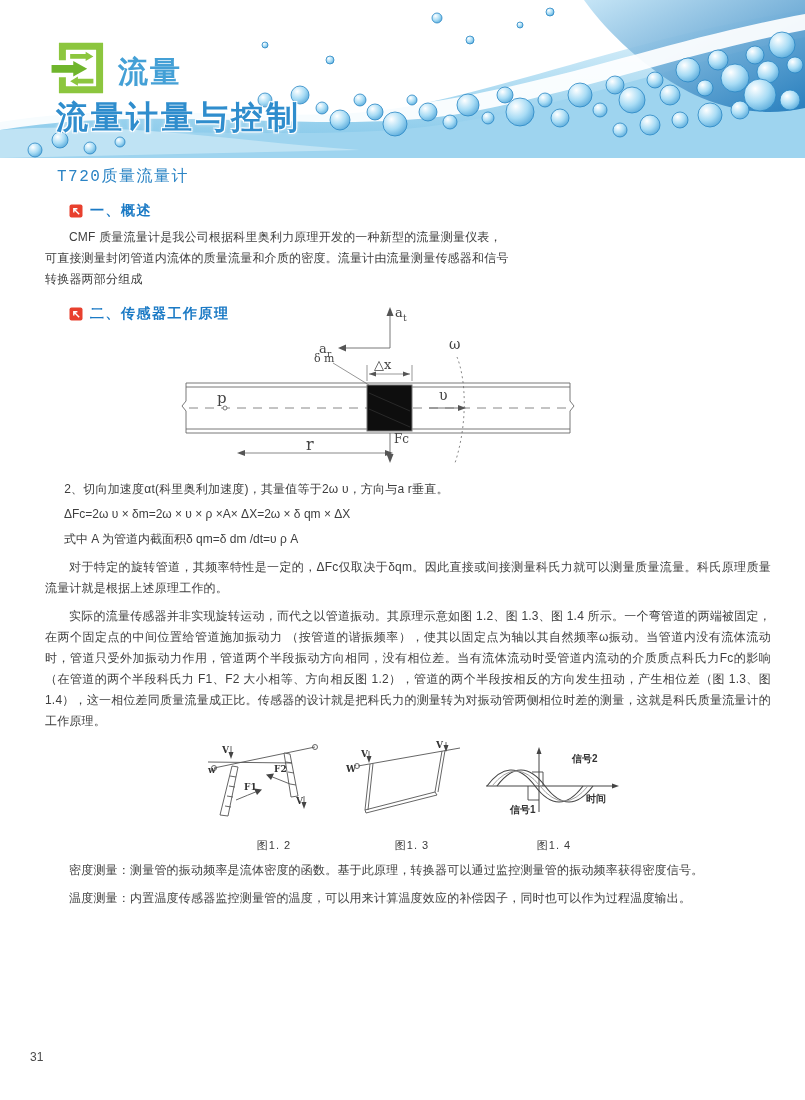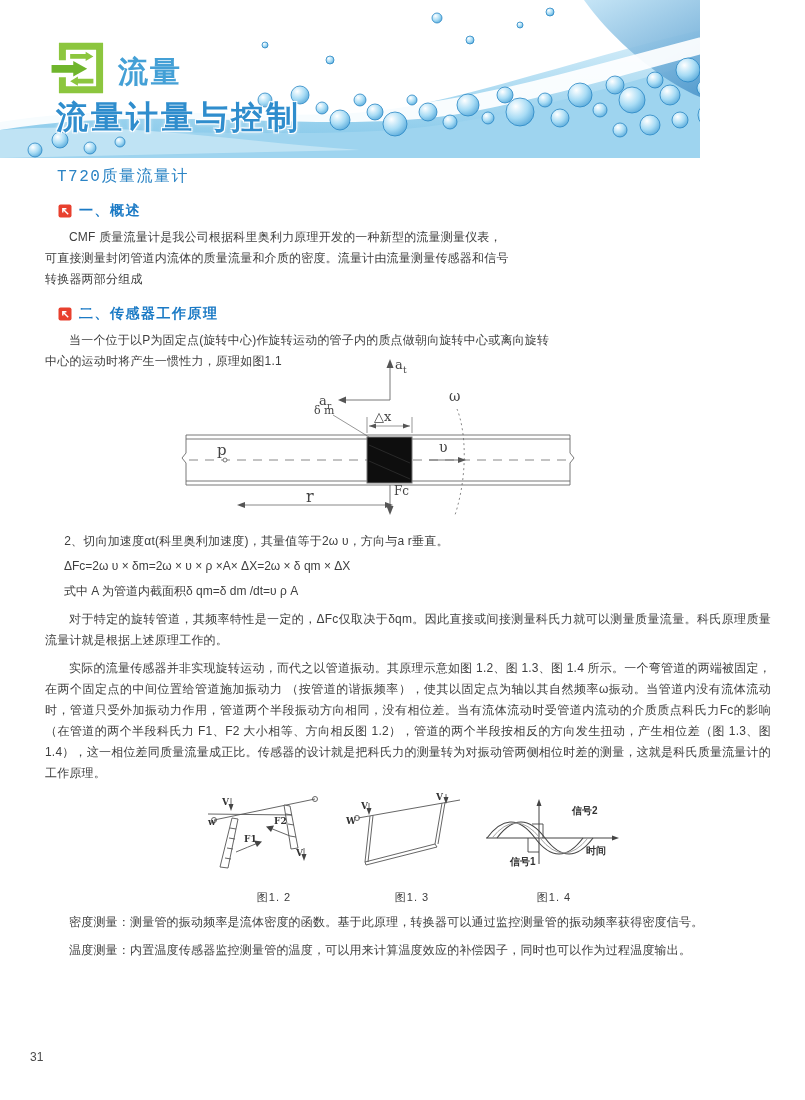--- a/index.html
+++ b/index.html
@@ -1,32 +1,32 @@
 <!DOCTYPE html>
 <html><head>
 <meta charset="utf-8">
 <style>
   html,body{margin:0;padding:0;}
   body{
     width:805px;height:1100px;background:#ffffff;position:relative;overflow:hidden;
     font-family:"Liberation Sans","DejaVu Sans",sans-serif;color:#3e3e3e;
   }
   
-  .banner{position:relative;width:700px;height:158px;overflow:hidden;background:#fff;}
+  .banner{position:relative;width:805px;height:158px;overflow:hidden;background:#fff;}
   .banner svg{display:block;}
   .logo-mark{position:absolute;left:50px;top:36px;}
   .logo-cn{position:absolute;left:118px;top:52px;font-size:30px;font-weight:bold;color:#44a0d6;letter-spacing:2px;}
   .logo-sub{
     position:absolute;left:56px;top:96px;font-size:32px;font-weight:bold;color:#2f8dcd;letter-spacing:3px;
     text-shadow:-1px -1px 0 #fff,1px -1px 0 #fff,-1px 1px 0 #fff,1px 1px 0 #fff,0 0 4px #fff;
   }
   
   .content{padding:0 34px 0 45px;}
   .doc-title{color:#2b84c5;font-size:16px;font-weight:500;margin:8px 0 0 12px;letter-spacing:1.5px;font-family:Liberation Mono, monospace;}
-  .sec-head{display:flex;align-items:center;gap:7px;color:#1b7ac5;font-size:14px;font-weight:bold;margin:15px 0 4px 13px;letter-spacing:1.5px;text-align:center;}
+  .sec-head{display:flex;align-items:center;gap:7px;color:#1b7ac5;font-size:14px;font-weight:bold;margin:15px 0 4px 24px;letter-spacing:1.5px;text-align:center;}
   .sec-head .mark{width:14px;height:14px;flex:0 0 auto;display:inline-flex;}
   .para{font-size:12px;line-height:21px;margin:7px 0;text-indent:2em;letter-spacing:0.2px;text-align:justify;}
   .narrow{max-width:468px;text-align:left;}
   .mid{max-width:512px;text-align:left;}
   .item{text-indent:1.6em;margin:2px 0;}
   .formula{font-size:12px;line-height:22px;margin:3px 0 3px 19px;text-indent:0;}
   .fig11-wrap{margin:-26px 0 2px 128px;width:430px;}
   .fig-row{display:flex;gap:6px;margin:10px 0 6px 163px;}
   .figure{text-align:center;}
   .fig-caption{font-size:11px;color:#3a3a3a;margin-top:12px;letter-spacing:1px;}
@@ -144,21 +144,20 @@
     <div class="sec-head">
       <span class="mark">
         <svg width="14" height="14" viewBox="0 0 14 14" class="figsvg">
           <rect x="0.5" y="0.5" width="13" height="13" rx="2" fill="#e8402e"></rect>
           <path d="M10.2 10.2 L5.2 5.2 M4.8 8.4 L4.8 4.8 L8.4 4.8" stroke="#ffffff" stroke-width="1.4" fill="none"></path>
         </svg>
       </span>
       <span>二、传感器工作原理</span>
     </div>
 
-    <p class="para mid">当一个位于以P为固定点(旋转中心)作旋转运动的管子内的质点做朝向旋转中心或离向旋转中心的运动时将产生一惯性力，原理如图1.1</p>
 
     <div class="fig11-wrap">
       <svg width="430" height="172" viewBox="0 0 430 172" class="figsvg" font-family="DejaVu Serif, Liberation Serif, serif" font-size="13" fill="#444">
         <g stroke="#6a6a6a" stroke-width="0.9" fill="none">
 
           <line x1="217" y1="47" x2="217" y2="13"></line>
           <line x1="217" y1="47" x2="172" y2="47"></line>
 
           <line x1="13" y1="82" x2="397" y2="82"></line>
           <line x1="13" y1="86" x2="397" y2="86"></line>

